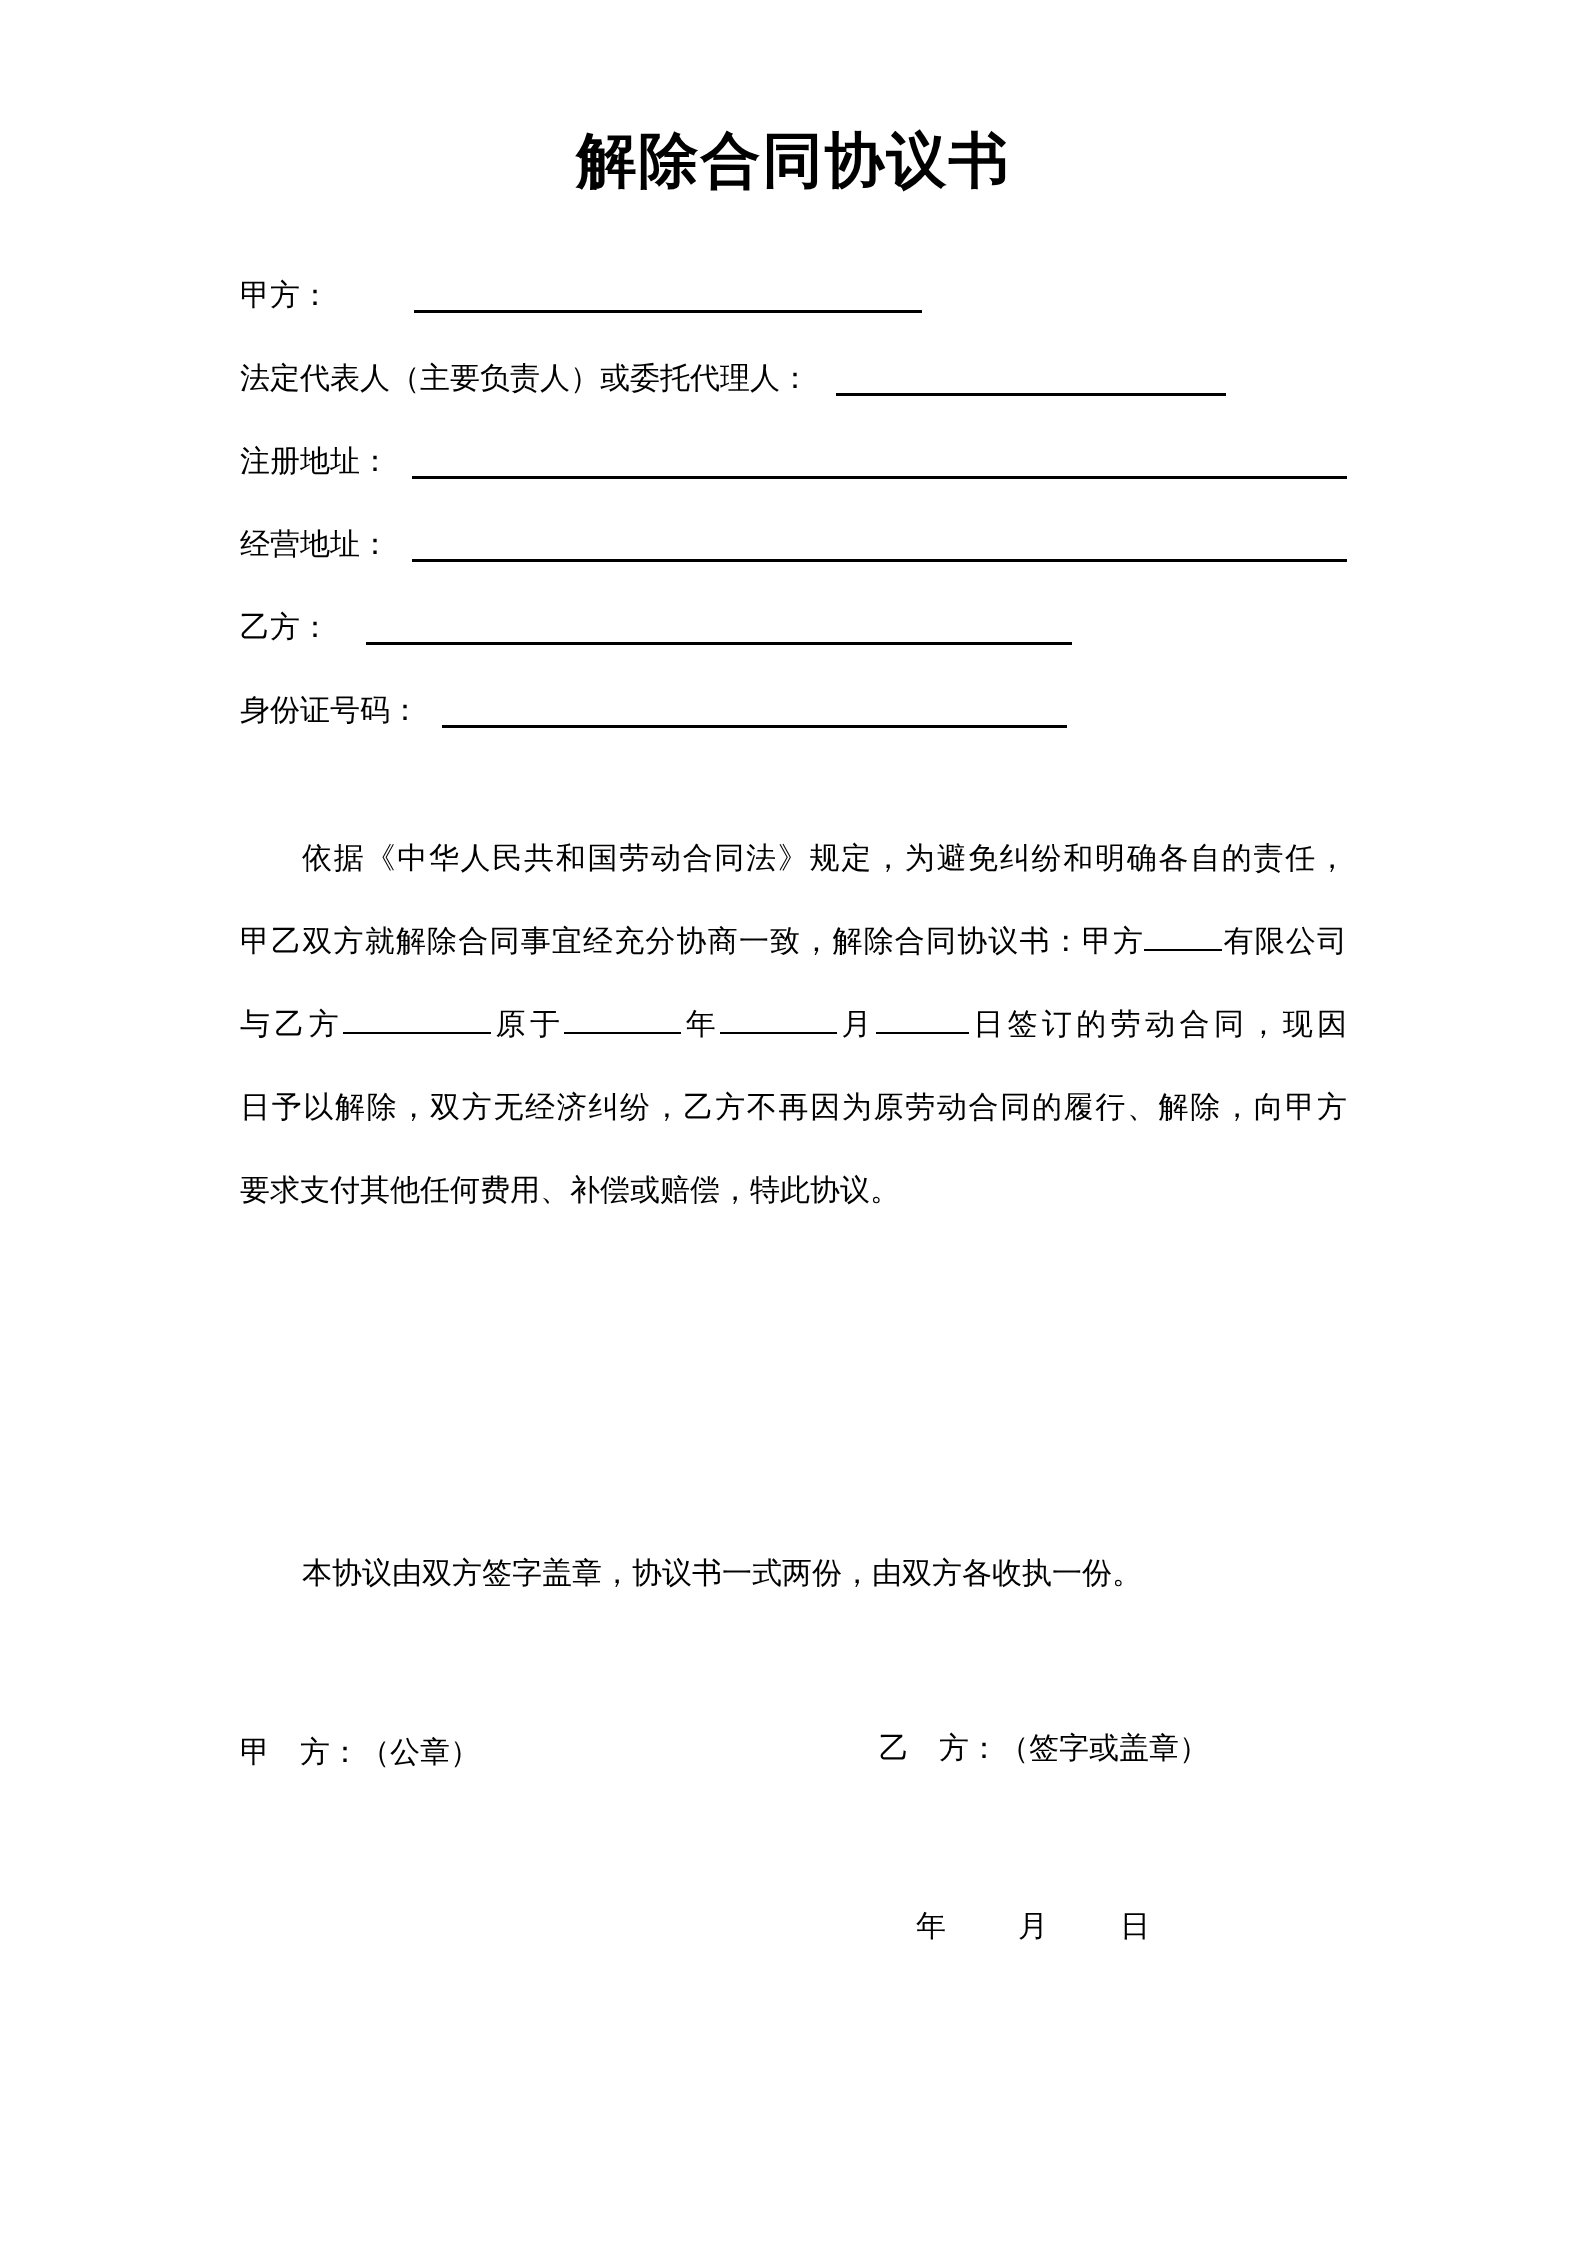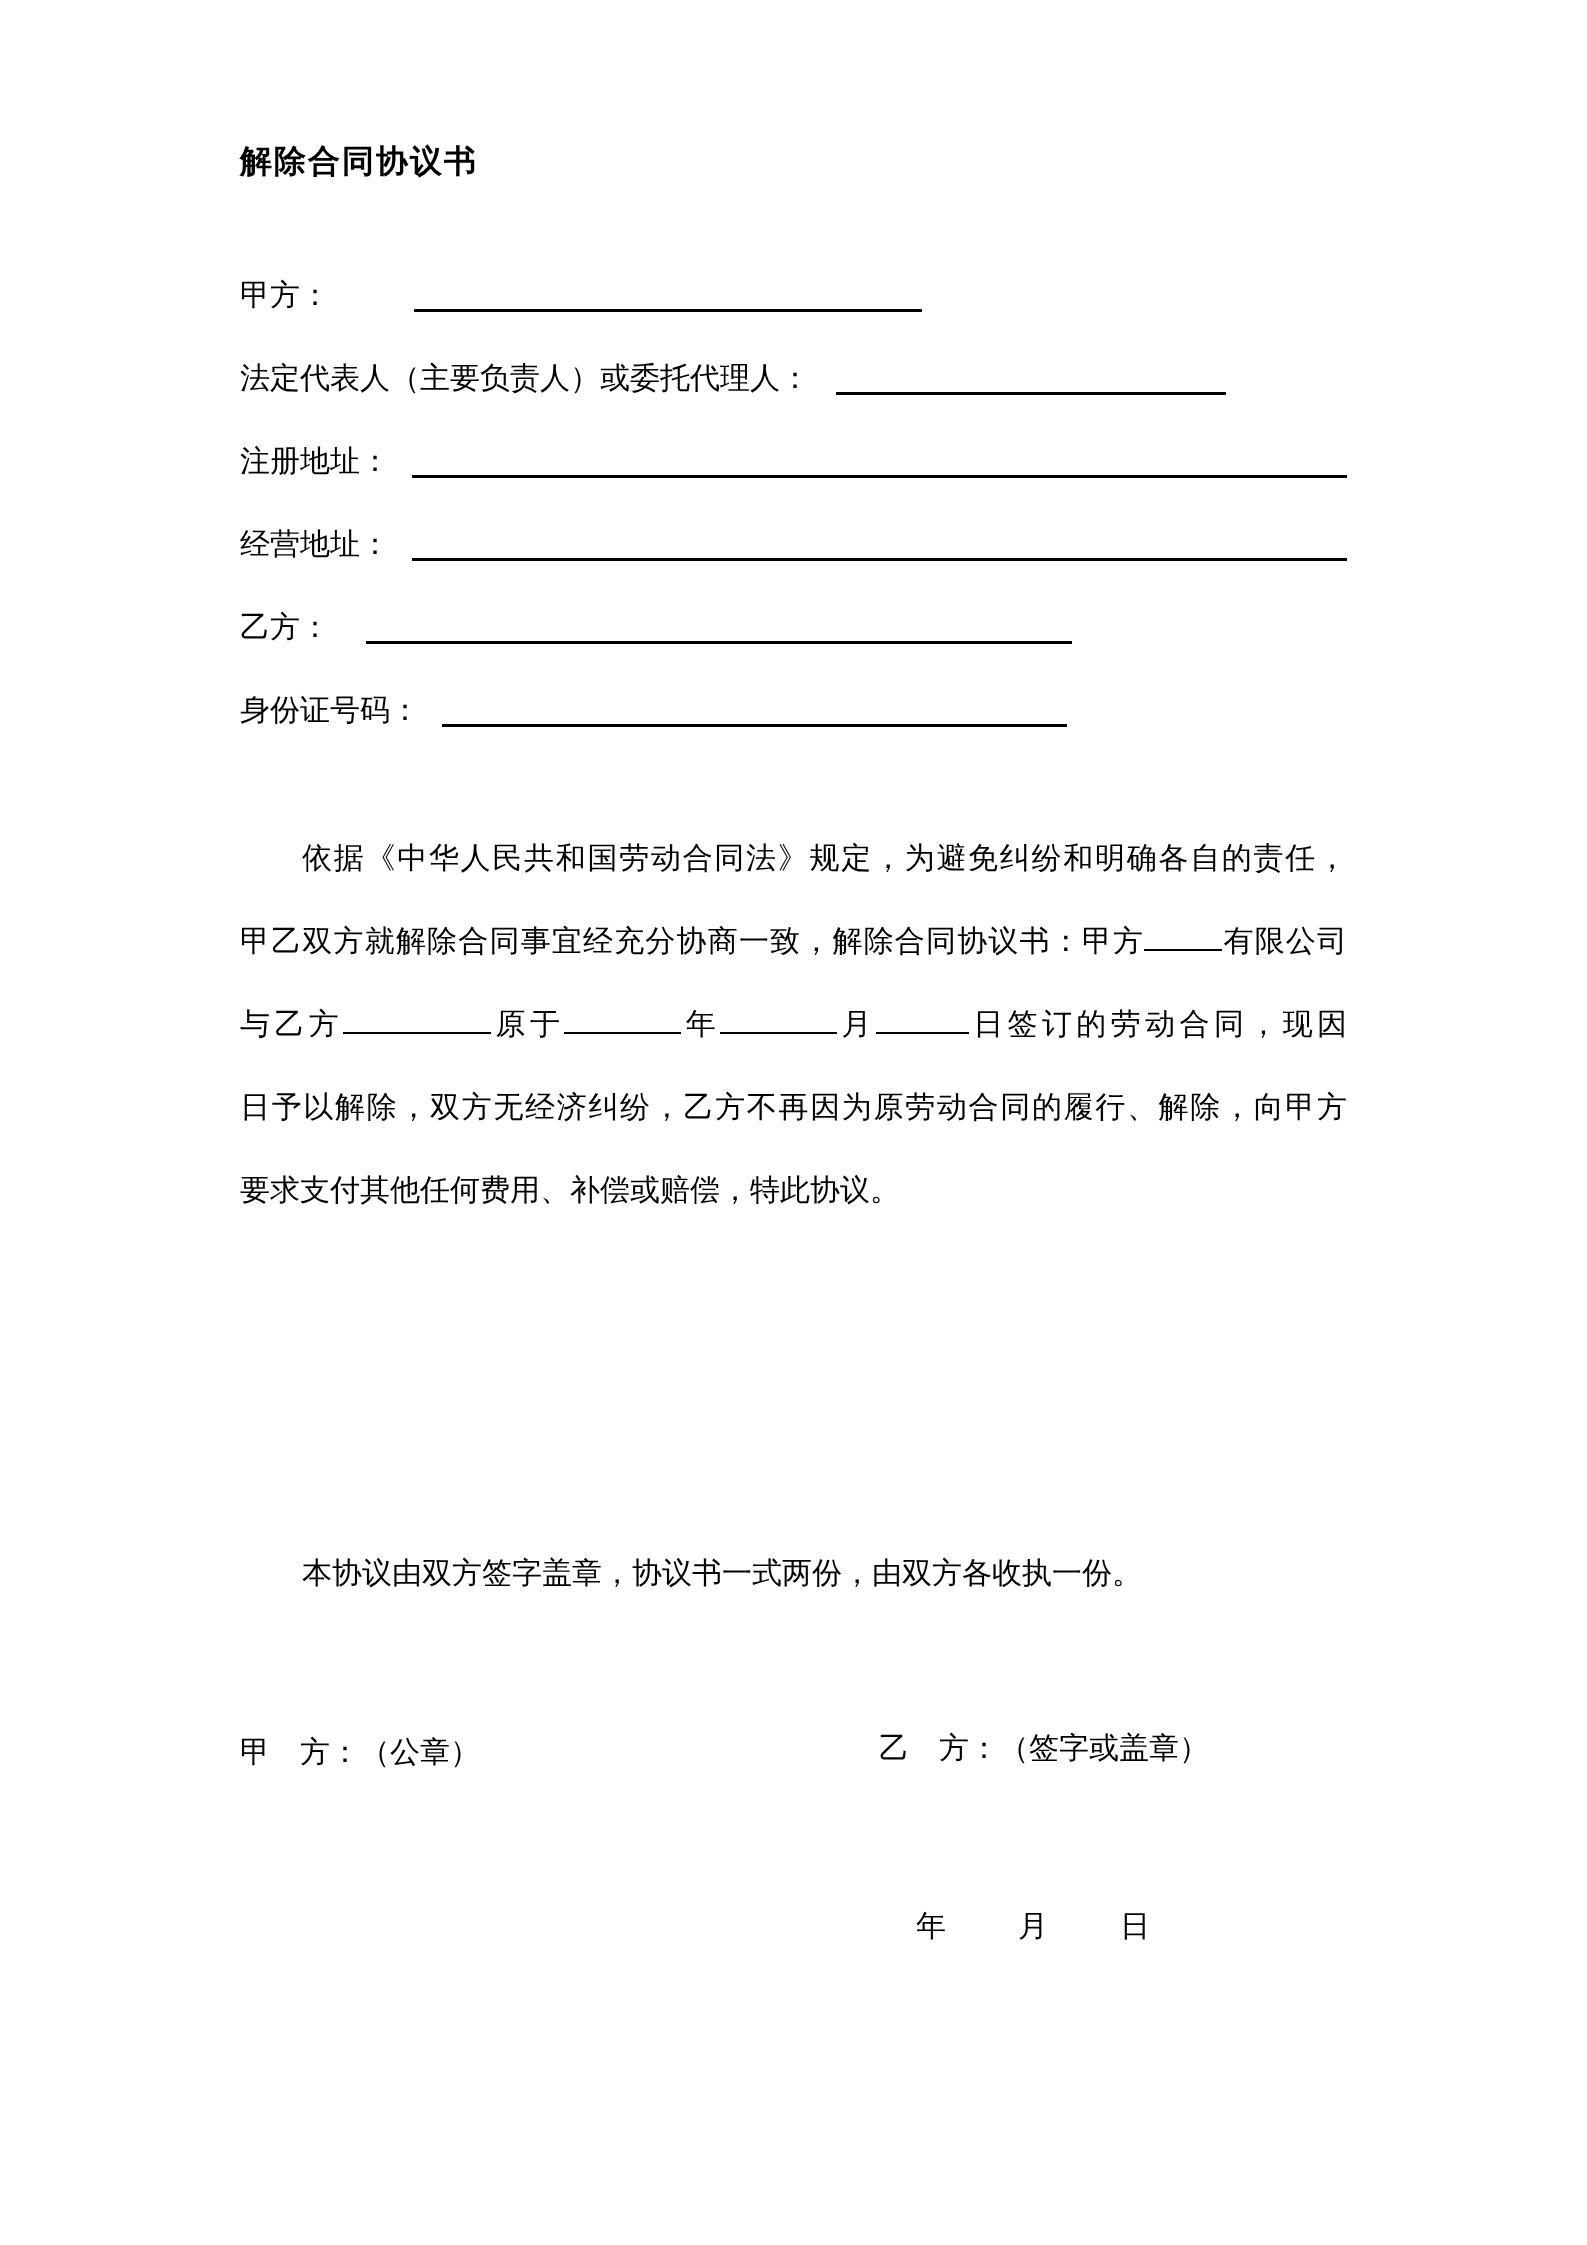--- a/index.html
+++ b/index.html
@@ -10,30 +10,31 @@
     height: 2245px;
     background: #ffffff;
     color: #000000;
     font-family: "Liberation Serif", "DejaVu Serif", serif;
     padding: 0 240px;
     overflow: hidden;
   }
   .doc-title {
     margin-top: 130px;
     height: 62px;
-    font-size: 32px;
+    text-align: center;
+    font-size: 60px;
     font-weight: bold;
     letter-spacing: 2px;
     line-height: 62px;
   }
   .fields { margin-top: 84px; }
   .field-row { height: 83px; }
   .field-line {
     display: inline-flex;
-    align-items: flex-start;
+    align-items: center;
     max-width: 100%;
     gap: 12px;
   }
   .field-line.full { display: flex; width: 100%; }
   .field-label {
     font-size: 30px;
     line-height: 38px;
     white-space: nowrap;
     flex: 0 0 auto;
   }

